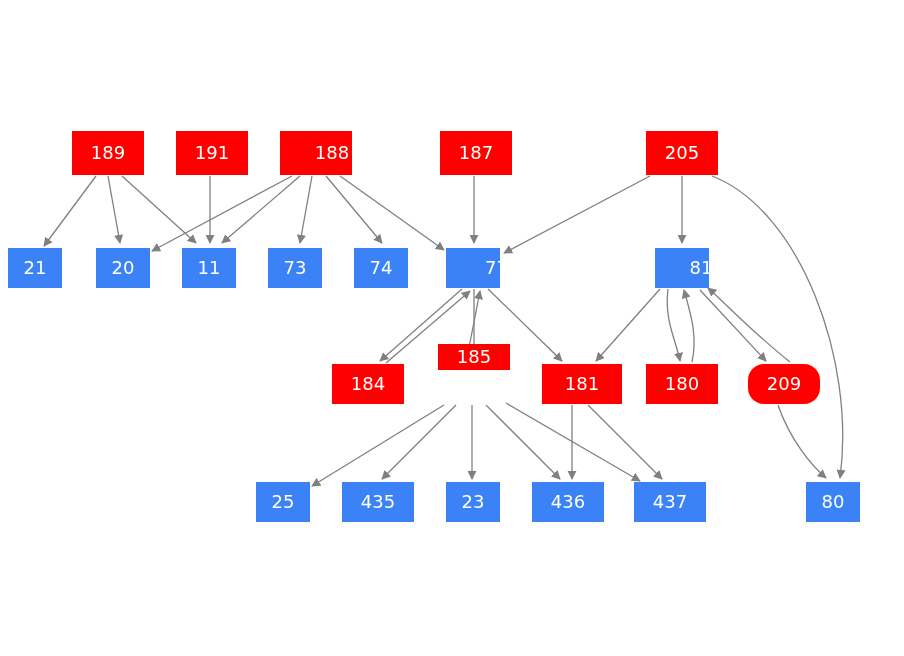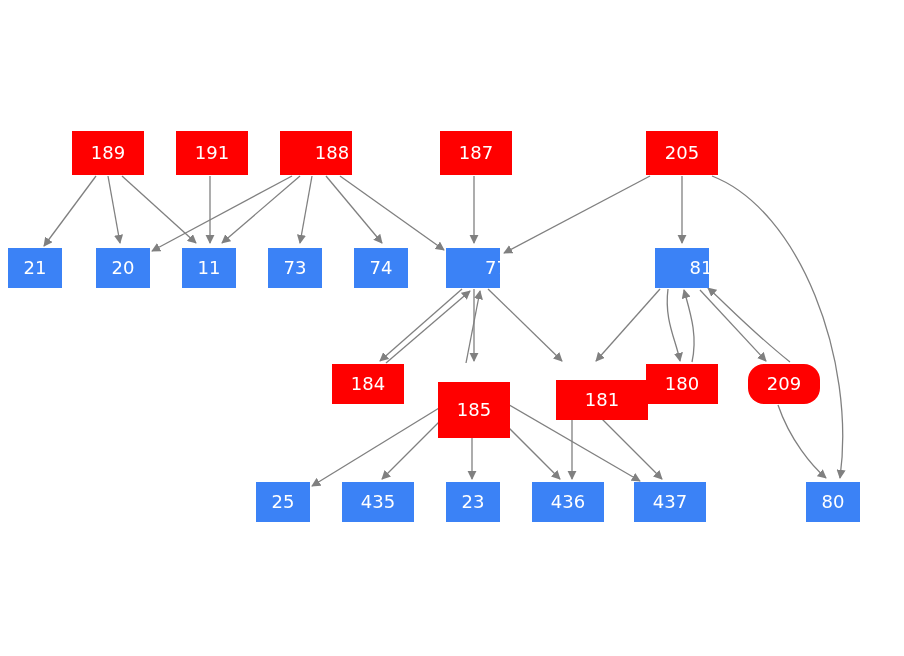--- a/index.html
+++ b/index.html
@@ -91,24 +91,24 @@
       </div>
       <div class="node blue" style="left: 446px; top: 248px; width: 54px; height: 40px; padding-left: 47px;">
         <span class="nlabel">77</span>
       </div>
       <div class="node blue" style="left: 655px; top: 248px; width: 54px; height: 40px; padding-left: 38px;">
         <span class="nlabel">81</span>
       </div>
       <div class="node red" style="left: 332px; top: 364px; width: 72px; height: 40px;">
         <span class="nlabel">184</span>
       </div>
-      <div class="node red" style="left: 438px; top: 382px; width: 72px; height: 56px;">
+      <div class="node red" style="left: 438px; top: 344px; width: 72px; height: 26px;">
         <span class="nlabel">185</span>
       </div>
-      <div class="node red" style="left: 556px; top: 364px; width: 92px; height: 40px; margin-top: 16px;">
+      <div class="node red" style="left: 542px; top: 364px; width: 80px; height: 40px;">
         <span class="nlabel">181</span>
       </div>
       <div class="node red" style="left: 646px; top: 364px; width: 72px; height: 40px;">
         <span class="nlabel">180</span>
       </div>
       <div class="node red" style="left: 748px; top: 364px; width: 72px; height: 40px; border-radius: 16px;">
         <span class="nlabel">209</span>
       </div>
       <div class="node blue" style="left: 256px; top: 482px; width: 54px; height: 40px;">
         <span class="nlabel">25</span>

